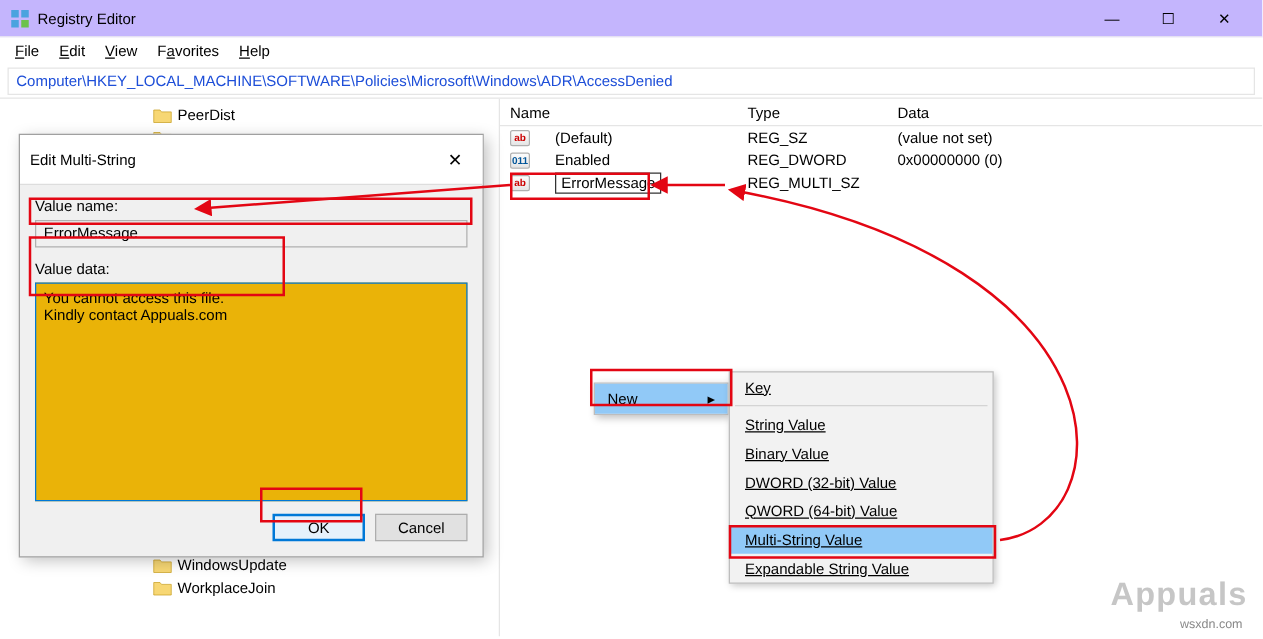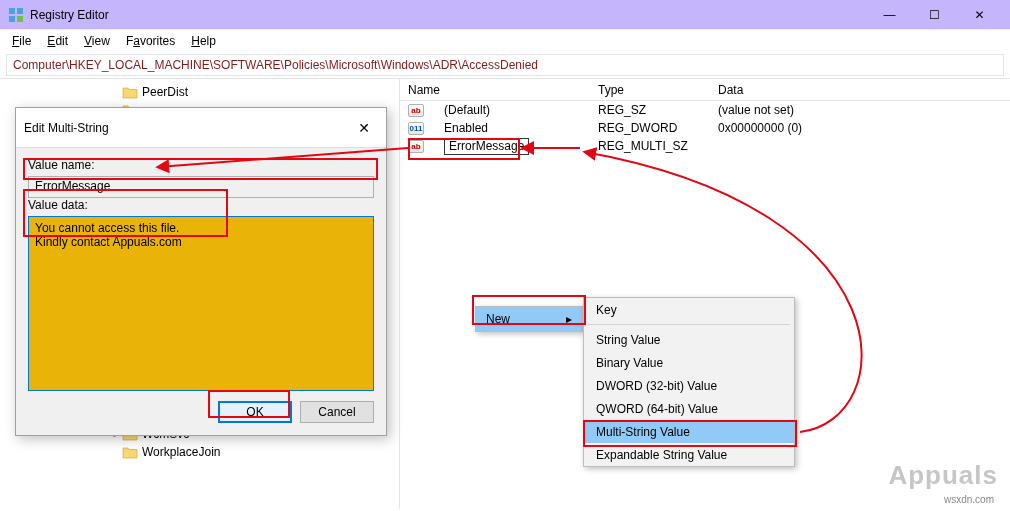--- a/index.html
+++ b/index.html
@@ -20,21 +20,21 @@
   .titlebar .ttl { font-size:12px; }
   .titlebar .spacer{flex:1;}
   .winbtn{width:45px;height:30px;display:flex;align-items:center;justify-content:center;font-family:inherit;font-size:12px;}
   
   
   .menubar{height:22px;display:flex;align-items:center;padding:0 6px;gap:4px;background:#fff;}
   .menuitem{padding:2px 6px;}
   .ul{text-decoration:underline;}
   
   
-  .addr{height:22px;border:1px solid #e5e5e5;margin:2px 6px;padding:2px 6px;display:flex;align-items:center;font-size:12px;color:#7f1d1d;}
+  .addr{height:22px;border:1px solid #e5e5e5;margin:2px 6px;padding:2px 6px;display:flex;align-items:center;font-size:12px;color:#1d4ed8;}
   
   
   .main{display:flex;height:calc(100% - 30px - 22px - 26px - 2px);border-top:1px solid #e5e5e5;}
   .tree{width:400px;border-right:1px solid #e5e5e5;padding:4px 0;overflow:hidden;}
   .list{flex:1;overflow:hidden;position:relative;}
   
   
   .tnode{display:flex;align-items:center;height:18px;padding-left:20px;}
   .tnode .twisty{width:12px;text-align:center;color:#777;font-size:10px;}
   .tnode .fico{width:16px;height:13px;margin-right:4px;}
@@ -65,21 +65,21 @@
   .dlg-label{font-size:12px;margin-bottom:4px;}
   .ro-input{width:100%;height:22px;background:#f0f0f0;border:1px solid #b0b0b0;padding:2px 6px;font-size:12px;}
   .txtedit{width:100%;height:175px;border:1px solid var(--blue-border);background:#eab308;padding:4px 6px;font-size:12px;white-space:pre;overflow:auto;}
   .btnrow{display:flex;justify-content:flex-end;gap:8px;margin-top:10px;}
   .btn{min-width:74px;height:22px;border:1px solid #adadad;background:#e1e1e1;display:flex;align-items:center;justify-content:center;font-size:12px;}
   .btn.primary{border:2px solid var(--blue-border);background:#e5f1fb;text-align:right;}
   
   
   .ctx{position:absolute;background:#f2f2f2;border:1px solid #bdbdbd;box-shadow:2px 2px 6px rgba(0,0,0,.25);} 
   .ctx1{left:475px;top:306px;width:108px;}
-  .ctx2{left:583px;top:297px;width:212px;}
+  .ctx2{left:583px;top:297px;width:212px;text-decoration:underline;}
   .ctx1 .ci{height:24px;display:flex;align-items:center;padding:0 10px;justify-content:space-between;}
   .ctx1 .ci.hi{background:var(--menu-hover);}
   .ctx2 .ci{height:23px;display:flex;align-items:center;padding:0 12px;}
   .ctx2 .sep{height:1px;background:#d4d4d4;margin:3px 4px;}
   .ctx2 .ci.hi{background:var(--menu-hover);}
   
   
   .redbox{position:absolute;border:2px solid var(--red);pointer-events:none;}
   
   
@@ -258,20 +258,27 @@
         <span class="fico"><svg viewBox="0 0 16 13">
             <path d="M1 2h5l1.2 1.5H15V12H1z" fill="#F7D774" stroke="#C9A227" stroke-width=".6"></path>
           </svg></span>
         <span>WcmSvc</span>
       </div>
       <div class="tnode" style="padding-left: 110px;">
         <span class="twisty"></span>
         <span class="fico"><svg viewBox="0 0 16 13">
             <path d="M1 2h5l1.2 1.5H15V12H1z" fill="#F7D774" stroke="#C9A227" stroke-width=".6"></path>
           </svg></span>
+        <span>WindowsUpdate</span>
+      </div>
+      <div class="tnode" style="padding-left: 110px;">
+        <span class="twisty"></span>
+        <span class="fico"><svg viewBox="0 0 16 13">
+            <path d="M1 2h5l1.2 1.5H15V12H1z" fill="#F7D774" stroke="#C9A227" stroke-width=".6"></path>
+          </svg></span>
         <span>WorkplaceJoin</span>
       </div>
     </div>
   <div class="list">
      <div class="cols">
        <div class="colh c-name">Name</div>
        <div class="colh c-type">Type</div>
        <div class="colh c-data">Data</div>
      </div>
      <div id="rows">
@@ -316,21 +323,21 @@
 </div>
 
 <div class="dialog">
   <div class="dlg-titlebar">
      <span class="t">Edit Multi-String</span>
      <span class="dlg-close">✕</span>
   </div>
   <div class="dlg-body">
      <div class="dlg-label">Value name:</div>
      <div class="ro-input">ErrorMessage</div>
-     <div class="dlg-label" style="">Value data:</div>
+     <div class="dlg-label" style="margin-top:10px;">Value data:</div>
      <div class="txtedit">You cannot access this file.
 Kindly contact Appuals.com</div>
      <div class="btnrow">
         <div class="btn primary">OK</div>
         <div class="btn">Cancel</div>
      </div>
   </div>
 </div>
 
 <div class="ctx ctx1">

